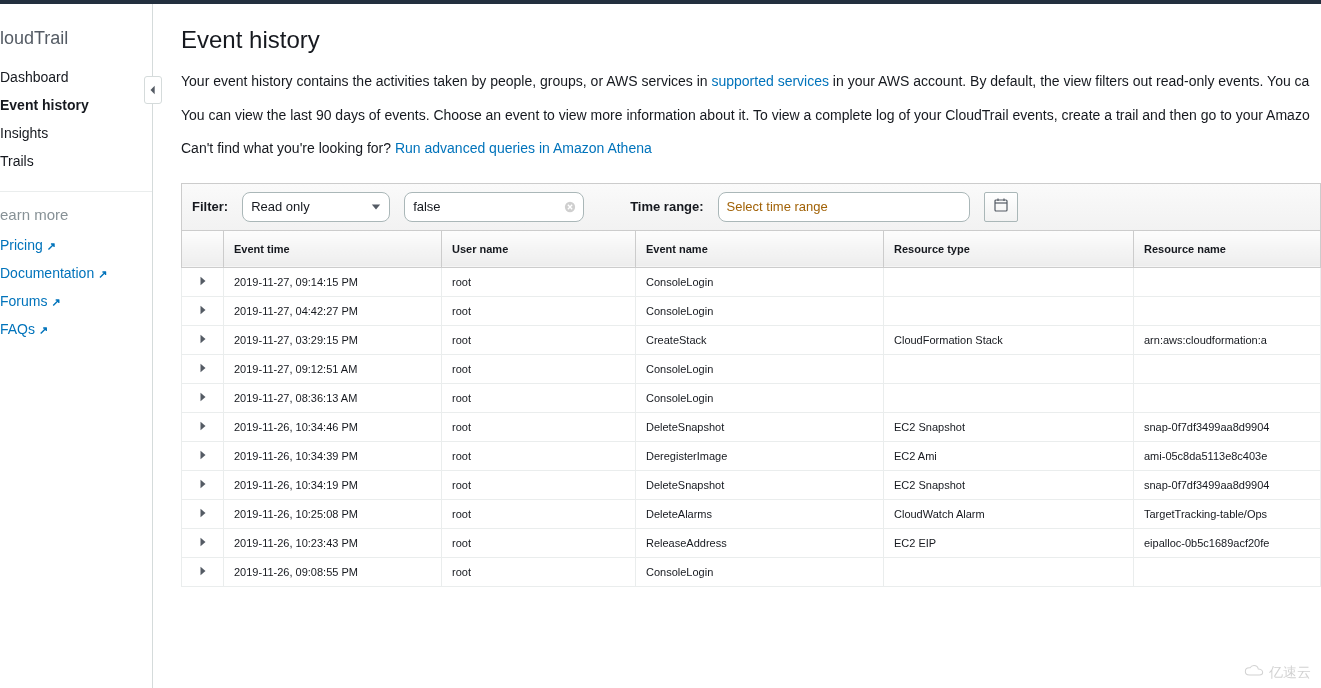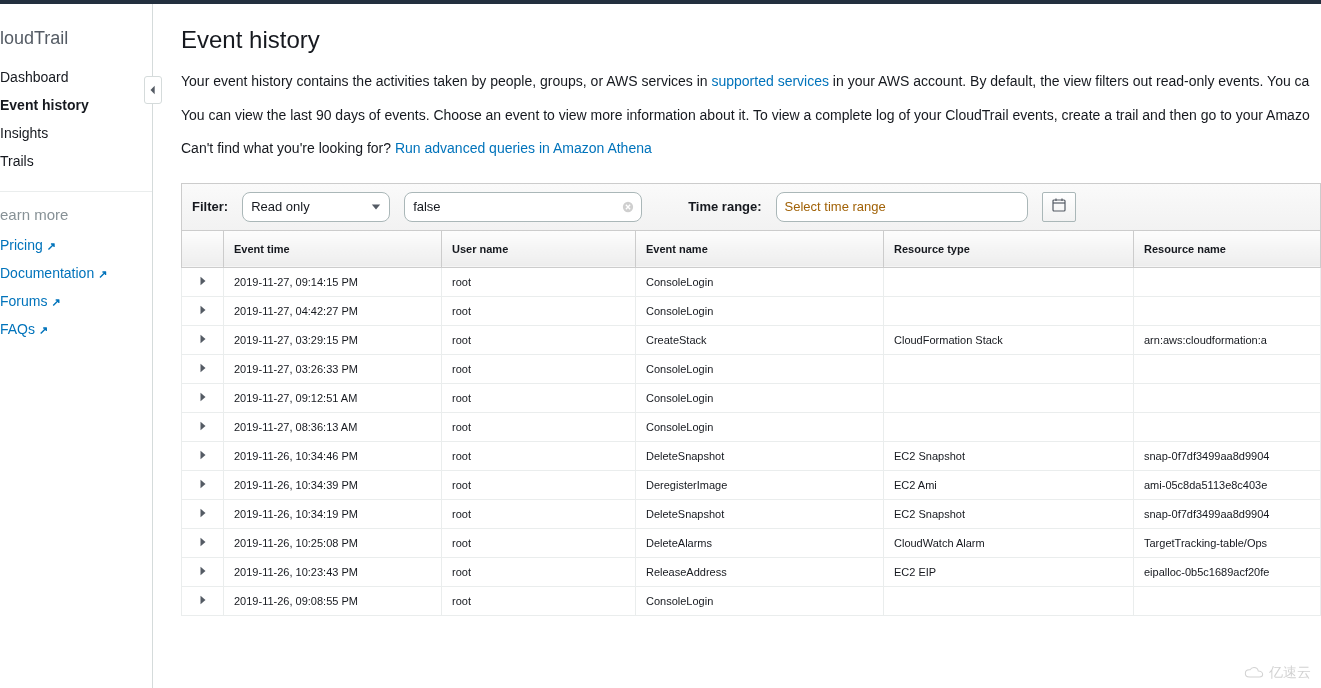--- a/index.html
+++ b/index.html
@@ -100,21 +100,21 @@
   border: 1px solid #aab7b8;
   background: #fff;
   height: 30px;
   border-radius: 8px;
   display: flex;
   align-items: center;
   padding: 0 8px;
   font-size: 13px;
 }
 .select-box { width: 148px; justify-content: space-between; cursor: pointer; }
-.text-box { width: 238px; position: relative; }
+.text-box { width: 180px; position: relative; }
 .text-box .clear {
   position: absolute;
   right: 6px;
   top: 50%;
   transform: translateY(-50%);
   width: 14px; height: 14px;
   color: #879196;
   cursor: pointer;
   display:flex;align-items:center;justify-content:center;
 }
@@ -161,21 +161,20 @@
 .expand-caret svg { width: 8px; height: 10px; fill: #545b64; }
 .caret-down svg { width: 10px; height: 8px; fill: #545b64; }
 .watermark {
   position: absolute;
   right: 10px;
   bottom: 6px;
   color: #bfbfbf;
   font-size: 14px;
   opacity: 0.7;
   display:flex;
-  align-items:center;
   gap:4px;
 }
 .watermark svg { width:22px; height:14px; stroke:#bfbfbf; fill:none; }
 </style>
 </head>
 <body>
 
 <div class="top-bar"></div>
 <div class="layout">
   <aside class="sidebar">
@@ -285,30 +284,20 @@
             <td>2019-11-27, 03:29:15 PM</td>
             <td>root</td>
             <td>CreateStack</td>
             <td>CloudFormation Stack</td>
             <td>arn:aws:cloudformation:a</td>
           </tr>
           <tr>
             <td><span class="expand-caret"><svg viewBox="0 0 8 12">
                   <path d="M1 1 L7 6 L1 11 Z"></path>
                 </svg></span></td>
-            <td>2019-11-27, 03:26:33 PM</td>
-            <td>root</td>
-            <td>ConsoleLogin</td>
-            <td></td>
-            <td></td>
-          </tr>
-          <tr>
-            <td><span class="expand-caret"><svg viewBox="0 0 8 12">
-                  <path d="M1 1 L7 6 L1 11 Z"></path>
-                </svg></span></td>
             <td>2019-11-27, 09:12:51 AM</td>
             <td>root</td>
             <td>ConsoleLogin</td>
             <td></td>
             <td></td>
           </tr>
           <tr>
             <td><span class="expand-caret"><svg viewBox="0 0 8 12">
                   <path d="M1 1 L7 6 L1 11 Z"></path>
                 </svg></span></td>

